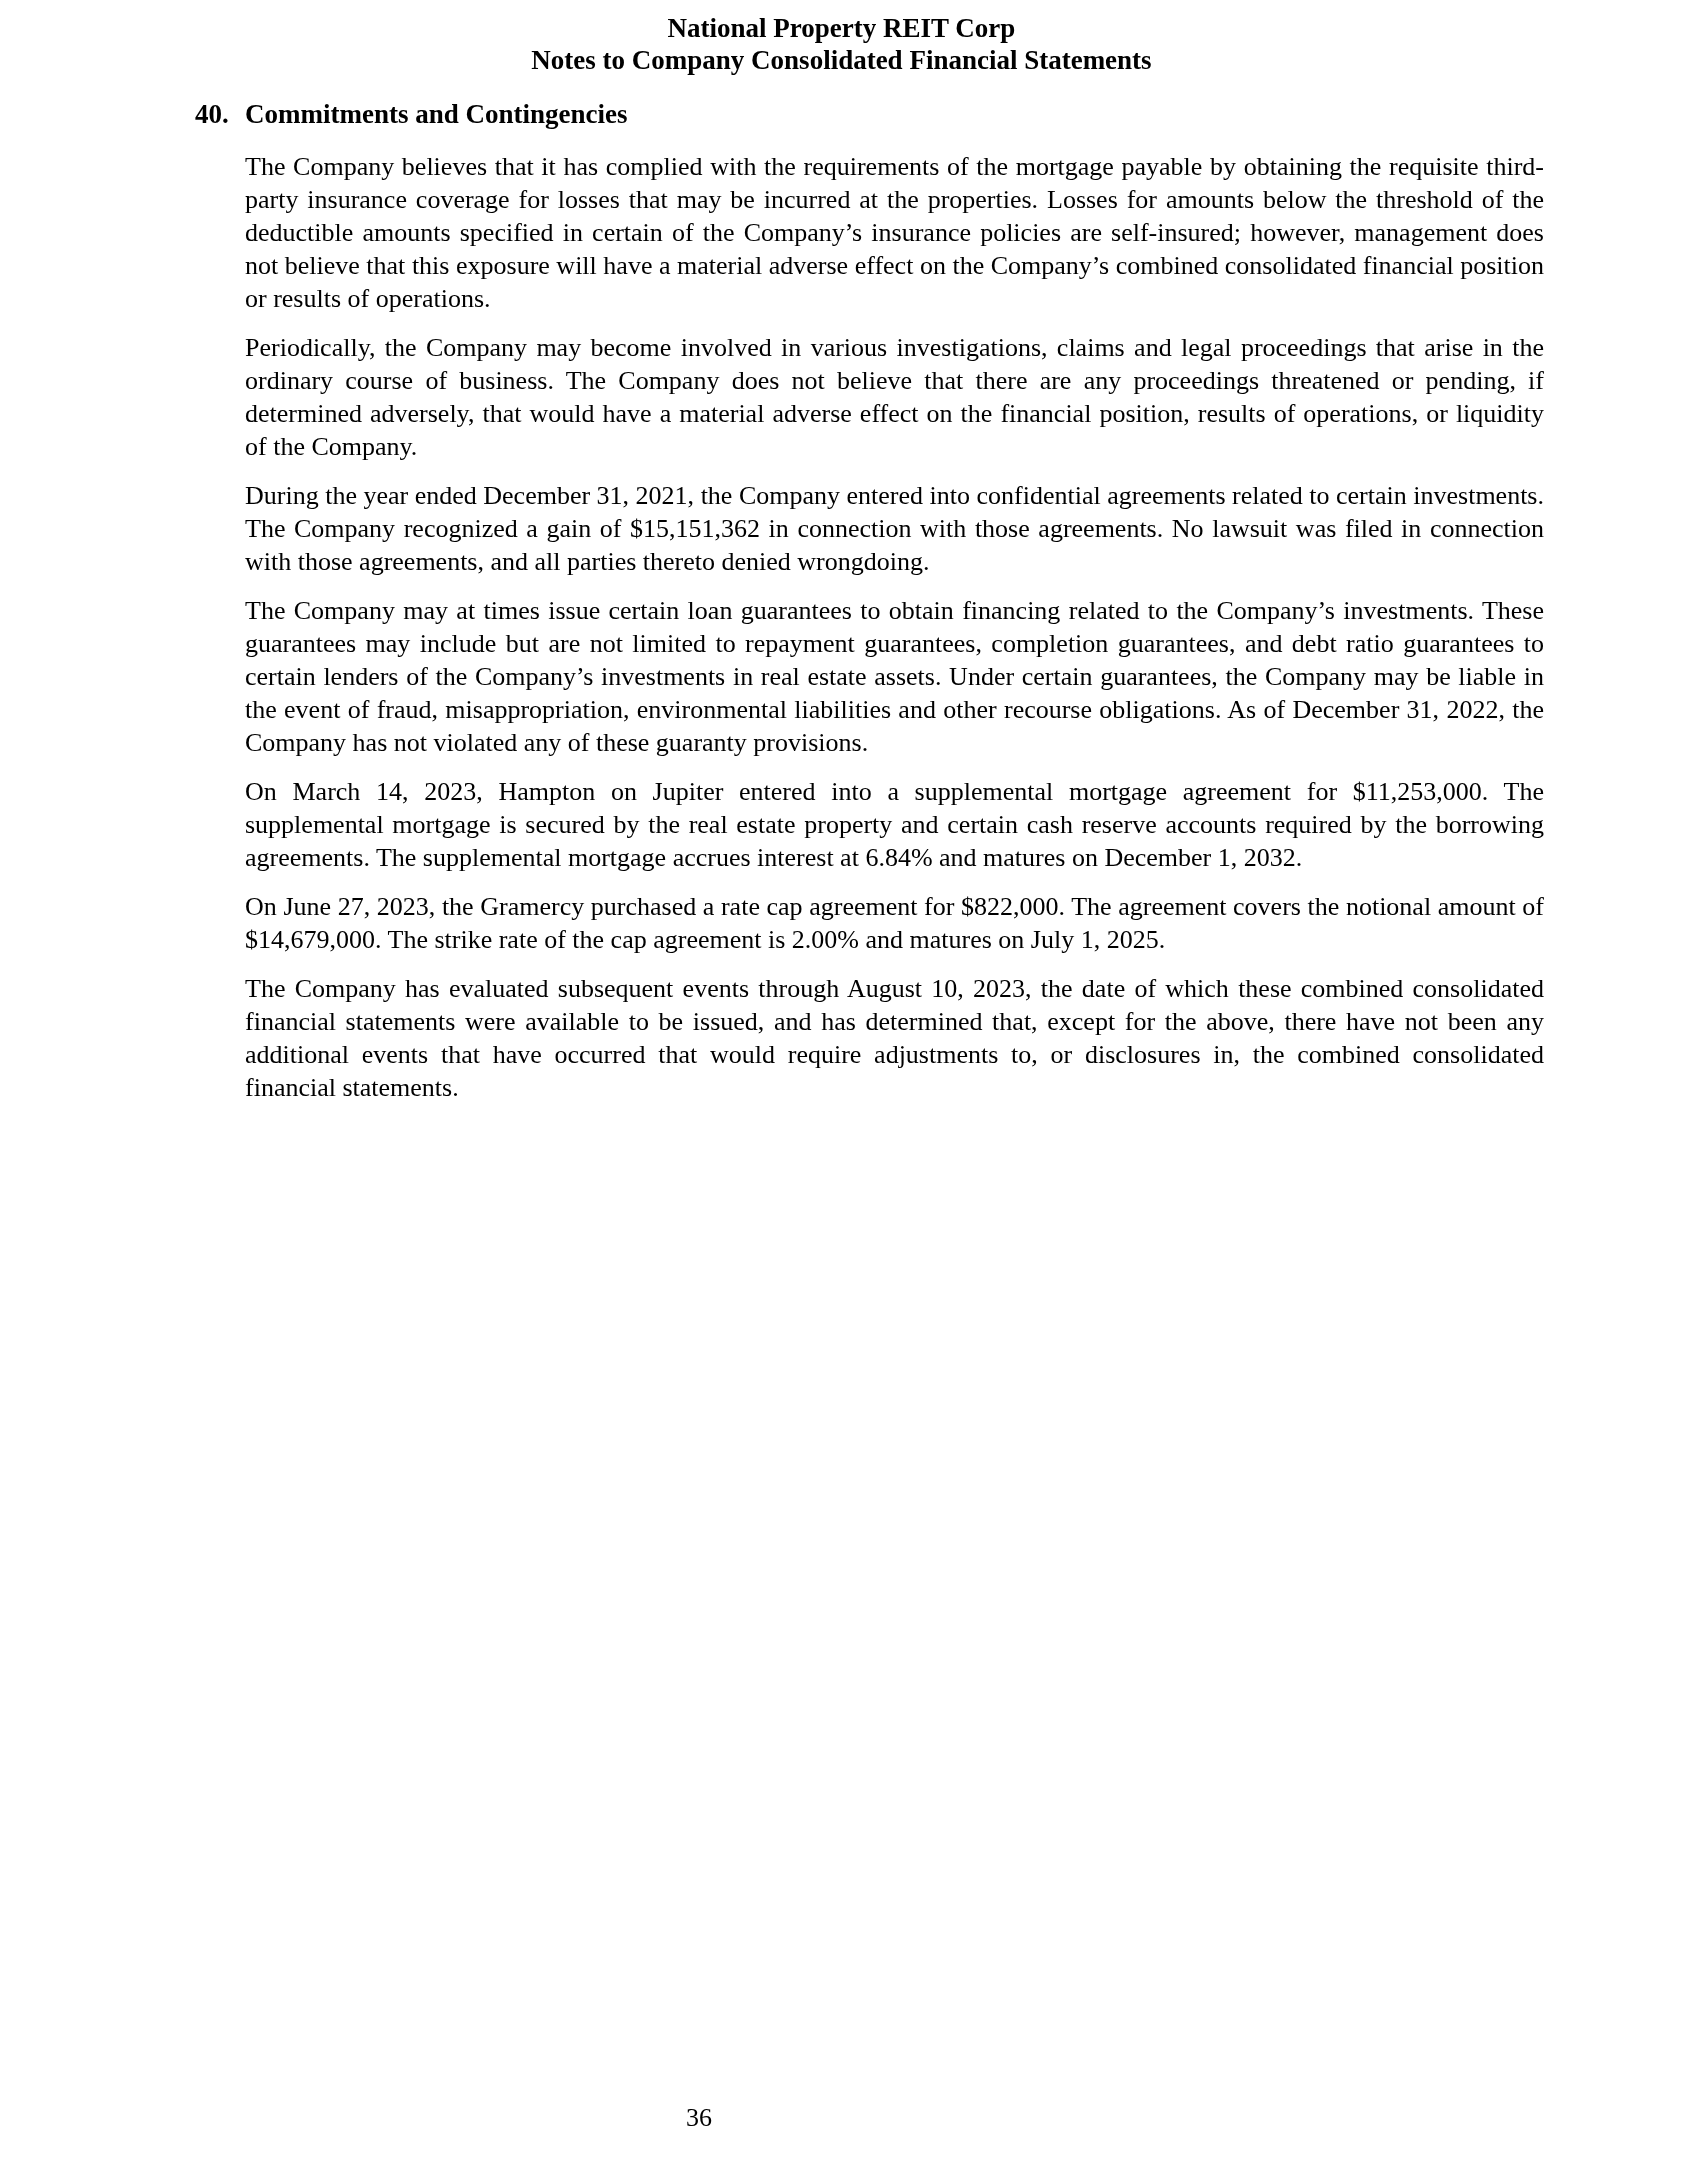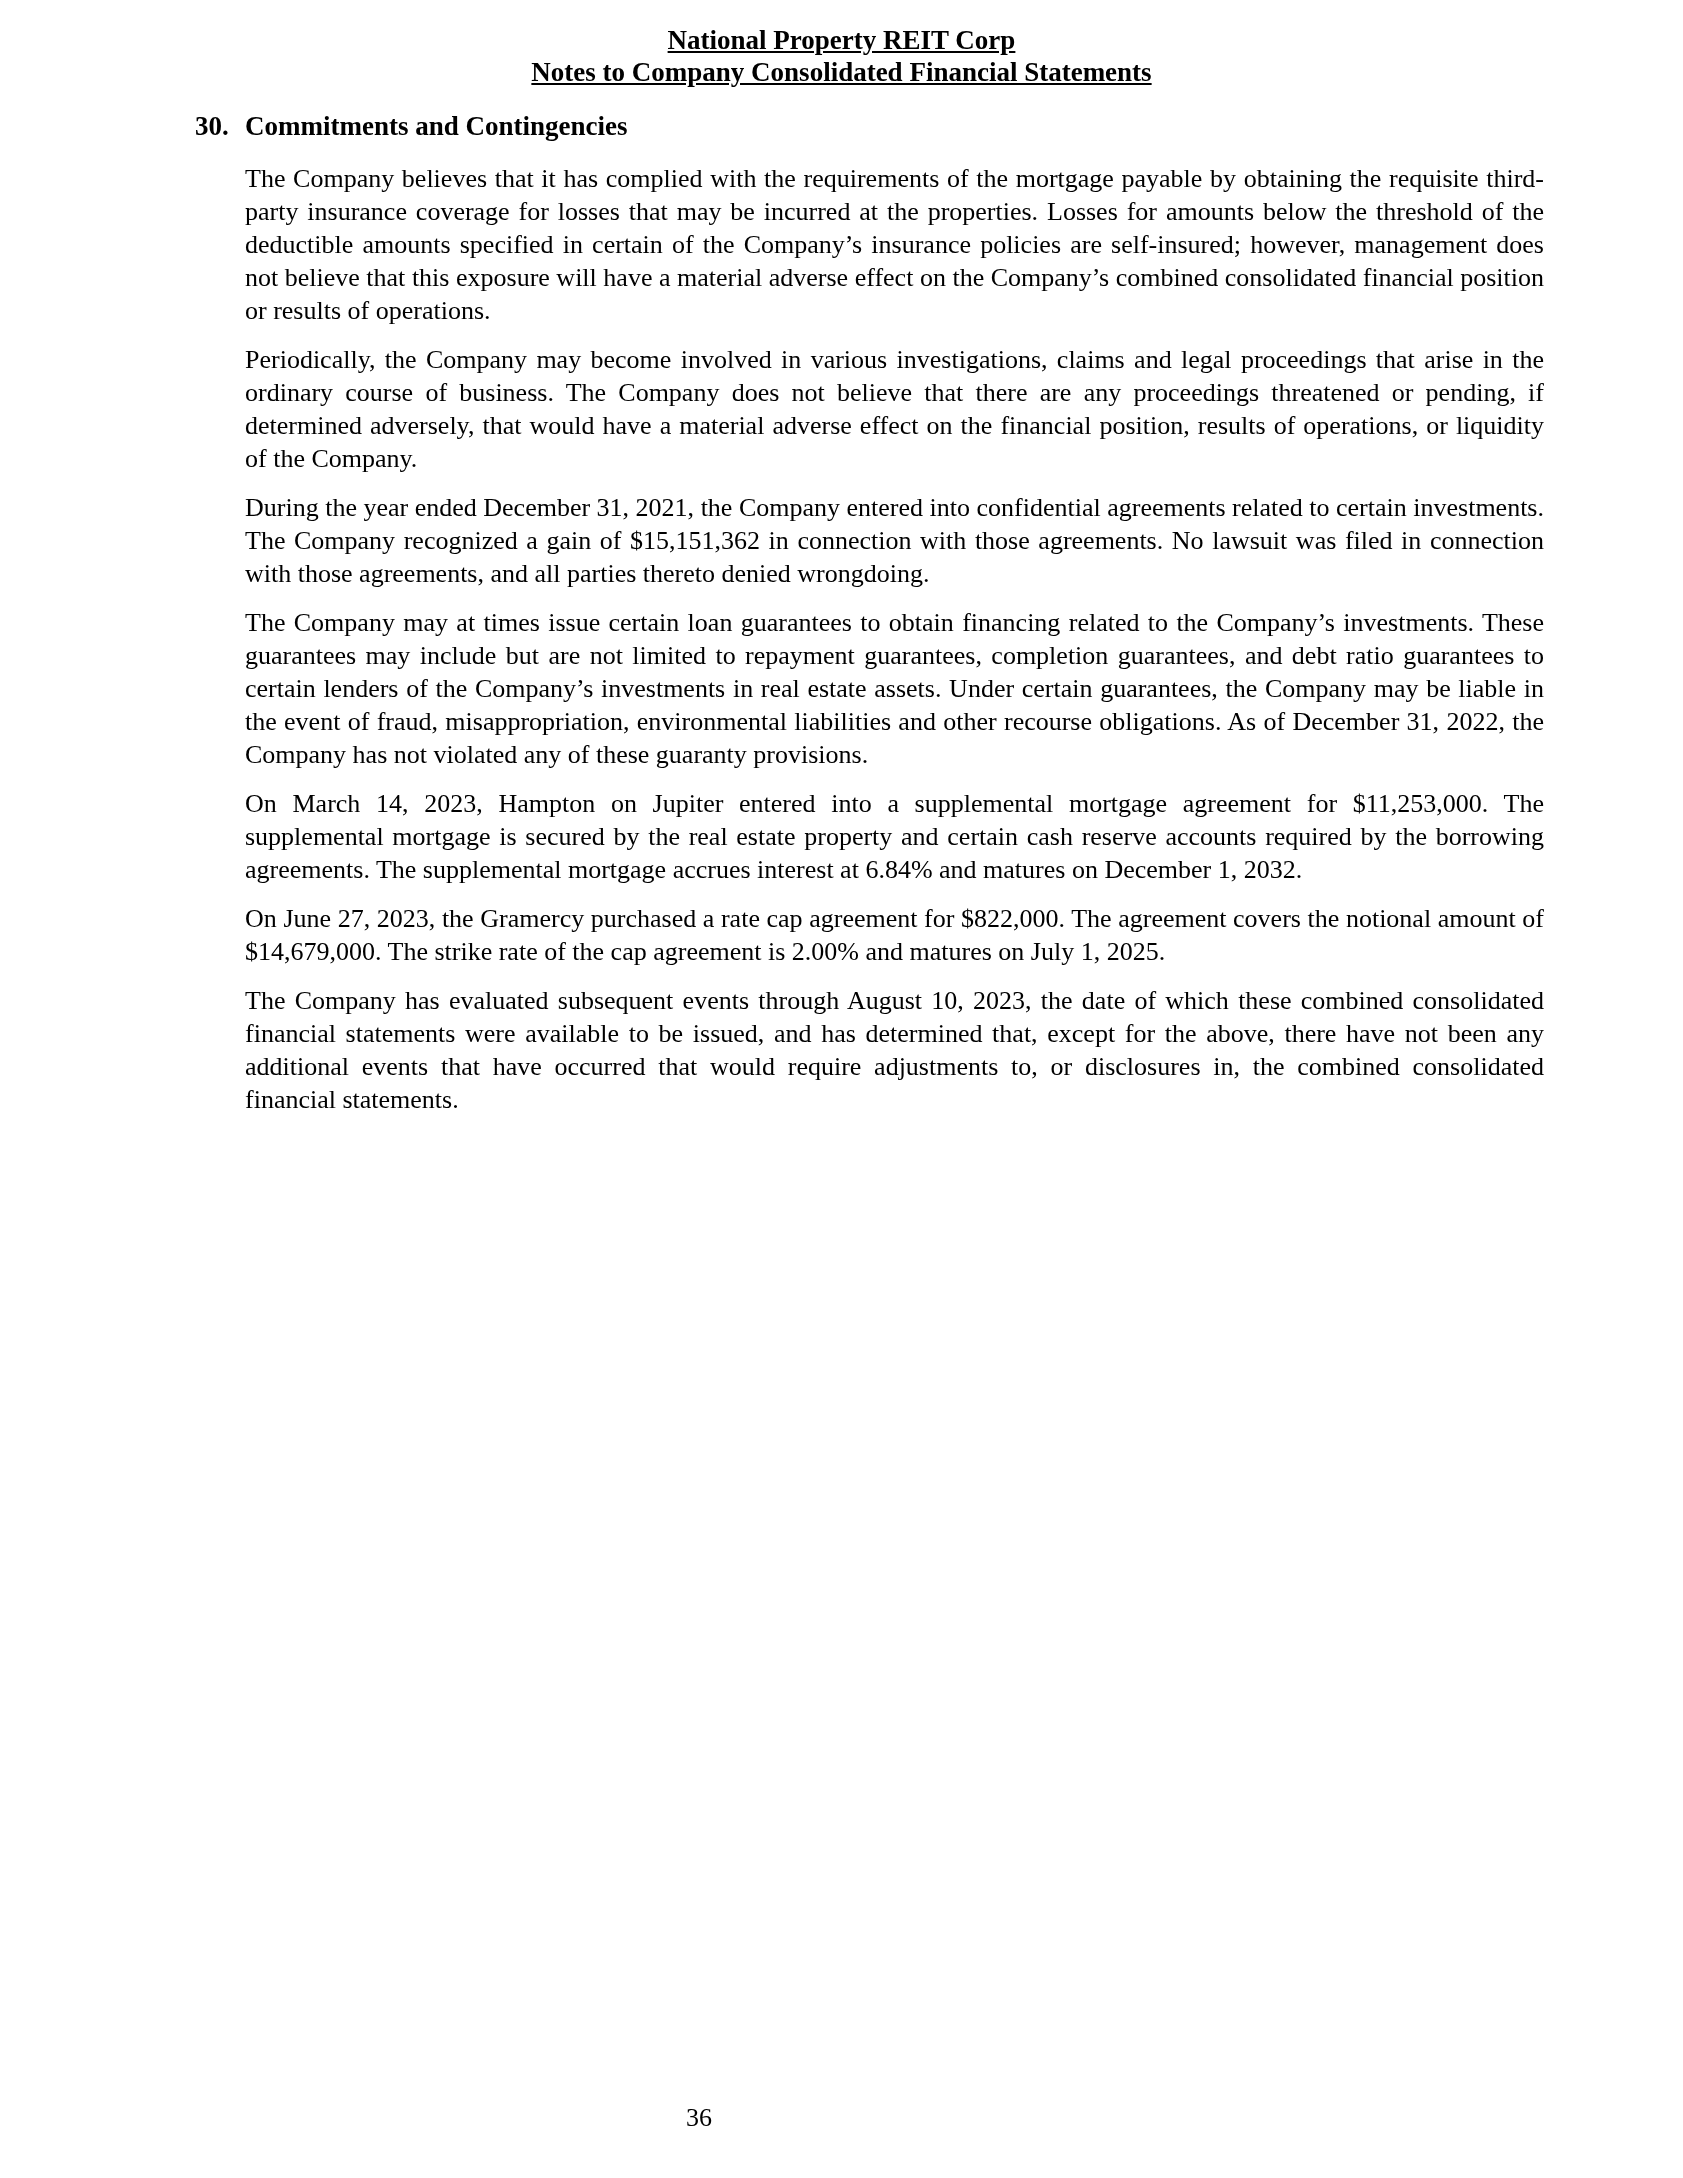--- a/index.html
+++ b/index.html
@@ -10,27 +10,26 @@
   .page {
     position: relative;
     width: 1683px;
     height: 2178px;
     background: #ffffff;
     color: #000000;
     font-family: "Liberation Serif", "DejaVu Serif", serif;
     overflow: hidden;
   }
   .doc-header {
-    padding-top: 24px;
+    padding-top: 12px;
     margin-bottom: 22px;
     text-align: center;
     font-weight: bold;
     font-size: 27px;
     line-height: 32px;
-    text-decoration: underline;
   }
   .content {
     margin-left: 195px;
     width: 1349px;
   }
   .sec-head {
     display: flex;
     margin: 4px 0 19px 0;
     font-weight: bold;
     font-size: 27px;
@@ -63,21 +62,21 @@
 <div class="page">
 
   <div class="doc-header">
     <div>National Property REIT Corp</div>
     <div>Notes to Company Consolidated Financial Statements</div>
   </div>
 
   <div class="content">
 
     <div class="sec-head">
-      <span class="sec-num">30.</span>
+      <span class="sec-num">40.</span>
       <span class="sec-title">Commitments and Contingencies</span>
     </div>
     <p>The Company believes that it has complied with the requirements of the mortgage payable by obtaining the requisite third-party insurance coverage for losses that may be incurred at the properties. Losses for amounts below the threshold of the deductible amounts specified in certain of the Company’s insurance policies are self-insured; however, management does not believe that this exposure will have a material adverse effect on the Company’s combined consolidated financial position or results of operations.</p>
     <p>Periodically, the Company may become involved in various investigations, claims and legal proceedings that arise in the ordinary course of business. The Company does not believe that there are any proceedings threatened or pending, if determined adversely, that would have a material adverse effect on the financial position, results of operations, or liquidity of the Company.</p>
     <p>During the year ended December 31, 2021, the Company entered into confidential agreements related to certain investments. The Company recognized a gain of $15,151,362 in connection with those agreements. No lawsuit was filed in connection with those agreements, and all parties thereto denied wrongdoing.</p>
     <p>The Company may at times issue certain loan guarantees to obtain financing related to the Company’s investments. These guarantees may include but are not limited to repayment guarantees, completion guarantees, and debt ratio guarantees to certain lenders of the Company’s investments in real estate assets. Under certain guarantees, the Company may be liable in the event of fraud, misappropriation, environmental liabilities and other recourse obligations. As of December 31, 2022, the Company has not violated any of these guaranty provisions.</p>
 
     <p>On March 14, 2023, Hampton on Jupiter entered into a supplemental mortgage agreement for $11,253,000. The supplemental mortgage is secured by the real estate property and certain cash reserve accounts required by the borrowing agreements. The supplemental mortgage accrues interest at 6.84% and matures on December 1, 2032.</p>
     <p>On June 27, 2023, the Gramercy purchased a rate cap agreement for $822,000. The agreement covers the notional amount of $14,679,000. The strike rate of the cap agreement is 2.00% and matures on July 1, 2025.</p>
     <p>The Company has evaluated subsequent events through August 10, 2023, the date of which these combined consolidated financial statements were available to be issued, and has determined that, except for the above, there have not been any additional events that have occurred that would require adjustments to, or disclosures in, the combined consolidated financial statements.</p>

